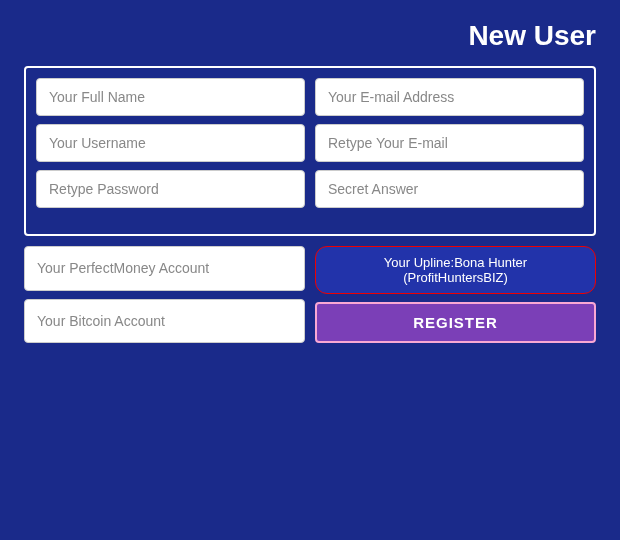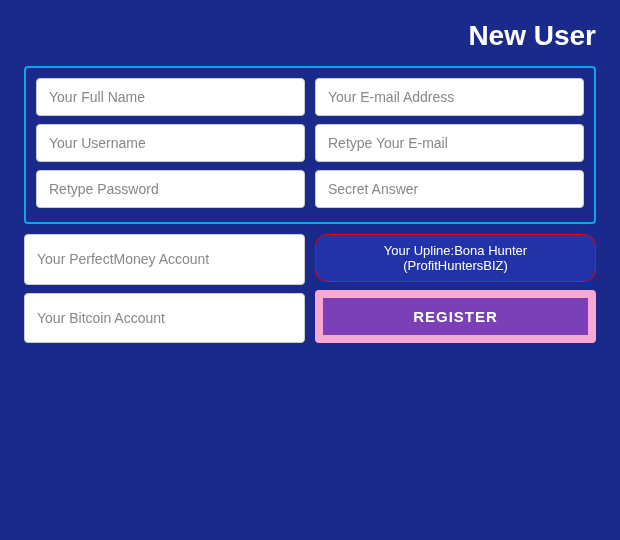--- a/index.html
+++ b/index.html
@@ -12,32 +12,32 @@
       padding: 20px 24px;
     }
     h1 {
       color: #ffffff;
       font-size: 28px;
       font-weight: bold;
       margin-bottom: 14px;
       text-align: right;
     }
     .form-bordered {
-      border: 2px solid #0ea5e9;
+      border: 2px solid #ffffff;
       border-radius: 4px;
       padding: 10px 10px 10px 10px;
       margin-bottom: 10px;
     }
     .row {
       display: flex;
       gap: 10px;
       margin-bottom: 8px;
     }
     .row:last-child {
-      margin-bottom: 4px;
+      margin-bottom: 16px;
     }
     input[type="text"],
     input[type="password"],
     input[type="email"] {
       flex: 1;
       padding: 10px 12px;
       border-radius: 4px;
       border: 1px solid #ccc;
       font-size: 14px;
       color: #555;
@@ -78,21 +78,21 @@
       text-align: center;
       width: 100%;
     }
     .register-btn {
       display: block;
       background-color: #7b3fb7;
       color: #fff;
       font-size: 15px;
       font-weight: bold;
       letter-spacing: 1px;
-      border: 8px solid #f9a8d4;
+      border: 2px solid #f9a8d4;
       border-radius: 4px;
       padding: 10px 30px;
       cursor: pointer;
       width: 100%;
       text-align: center;
     }
   </style>
 </head>
 <body>
 

